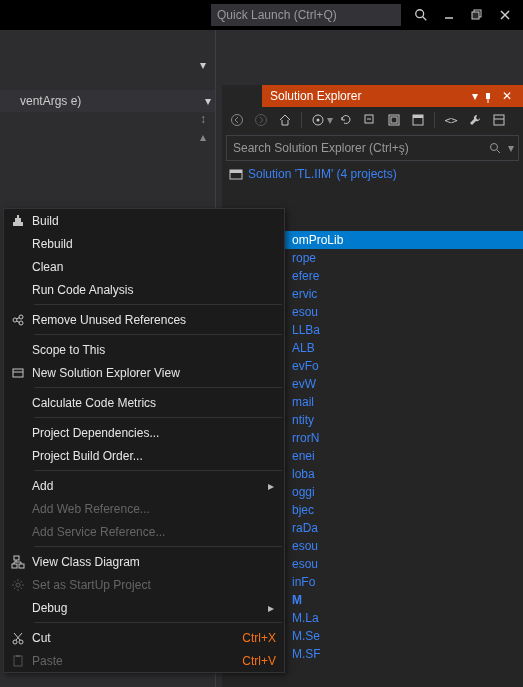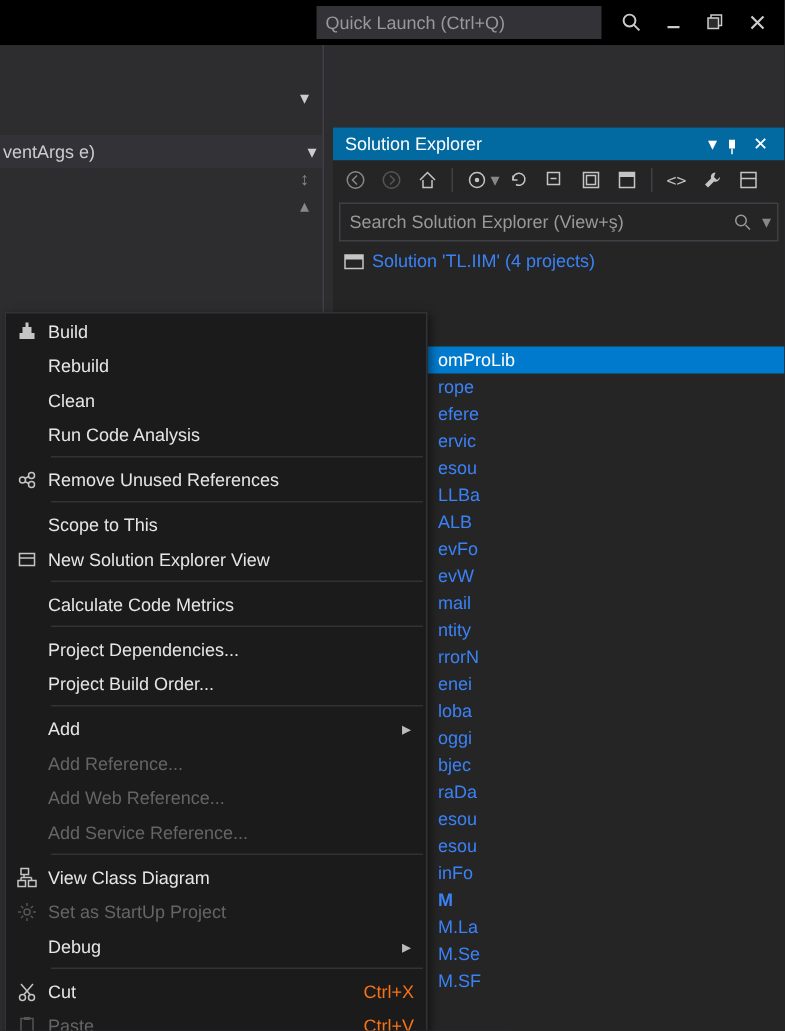--- a/index.html
+++ b/index.html
@@ -4,28 +4,28 @@
 <style>
   * { margin: 0; padding: 0; box-sizing: border-box; font-family: "Segoe UI", Tahoma, sans-serif; font-size: 12px; }
   body { background: #2d2d30; color: #d0d0d0; width: 523px; height: 687px; overflow: hidden; position: relative; }
 
   .titlebar { height: 30px; display: flex; align-items: center; justify-content: flex-end; background: #000000; padding: 0 4px; }
   .quicklaunch { width: 190px; height: 22px; background: #333337; color: #999; padding: 0 6px; display: flex; align-items: center; margin-right: 6px; }
   .titlebtn { width: 28px; height: 22px; display: flex; align-items: center; justify-content: center; color: #ccc; }
   .main { position: absolute; top: 30px; left: 0; right: 0; bottom: 0; }
 
   
-  .codehdr { position:absolute; top: 60px; left:0; width:215px; height:22px; background:#333337; color:#ccc; padding-left:2px; display:flex; align-items:center;}
+  .codehdr { position:absolute; top: 60px; left:0; width:215px; height:22px; background:#333337; color:#ccc; padding-left:20px; display:flex; align-items:center;}
   .codehdr .drop { margin-left:auto; margin-right:4px; }
 
   .divider-v { position:absolute; top:0; left:215px; width:1px; height:100%; background:#3f3f46;}
   
   
   .panel { position: absolute; top: 55px; left: 222px; right: 0; bottom: 0; background: #252526; }
-  .panel-title { background: #0369a1; color: #fff; padding: 4px 8px; display: flex; align-items: flex-end; }
+  .panel-title { background: #c2410c; color: #fff; padding: 4px 8px; display: flex; align-items: flex-end; margin-left: 40px; }
   .panel-title .spacer { flex: 1; }
   .panel-tabicon { width: 16px; text-align:center; color:#fff; }
   .toolbar { display: flex; align-items: center; height: 26px; padding: 0 4px; gap: 2px; background:#252526;}
   .tbtn { width: 22px; height: 22px; display: flex; align-items: center; justify-content: center; color: #c5c5c5; }
   .tsep { width:1px; height:16px; background:#3f3f46; margin: 0 3px;}
   .search { display:flex; align-items:center; height:26px; background:#252526; border:1px solid #3f3f46; margin:2px 4px;}
   .search span.ph { color:#999; padding-left:6px; flex:1;}
   .tree { padding-top:2px;}
   .treeitem { display:flex; align-items:center; height:18px; padding-left:6px; color:#3b82f6;}
   .treeitem.sel { background:#007acc; color:#fff;margin-top:48px;}
@@ -161,21 +161,21 @@
           </svg>
         </div>
       <div class="tbtn">
           <svg width="14" height="14">
             <rect x="2" y="2" width="10" height="10" fill="none" stroke="#c5c5c5"></rect>
             <line x1="2" y1="6" x2="12" y2="6" stroke="#c5c5c5"></line>
           </svg>
         </div>
     </div>
     <div class="search">
-      <span class="ph">Search Solution Explorer (View+ş)</span>
+      <span class="ph">Search Solution Explorer (Ctrl+ş)</span>
       <div class="tbtn" style="width:24px">
           <svg width="13" height="13">
             <circle cx="5" cy="5" r="3.5" fill="none" stroke="#999"></circle>
             <line x1="8" y1="8" x2="11" y2="11" stroke="#999"></line>
           </svg>
         </div>
       <div style="color:#888;padding-right:4px">▾</div>
     </div>
     <div class="tree">
       <div class="treeitem">
@@ -287,24 +287,20 @@
         <span class="mlabel">Project Build Order...</span>
       </div>
       <div class="msep"></div>
       <div class="mitem">
         <span class="micon"></span>
         <span class="mlabel">Add</span>
         <span class="marrow">▸</span>
       </div>
       <div class="mitem disabled">
         <span class="micon"></span>
-        <span class="mlabel">Add Reference...</span>
-      </div>
-      <div class="mitem disabled">
-        <span class="micon"></span>
         <span class="mlabel">Add Web Reference...</span>
       </div>
       <div class="mitem disabled">
         <span class="micon"></span>
         <span class="mlabel">Add Service Reference...</span>
       </div>
       <div class="msep"></div>
       <div class="mitem">
         <span class="micon">
           <svg width="14" height="14">

